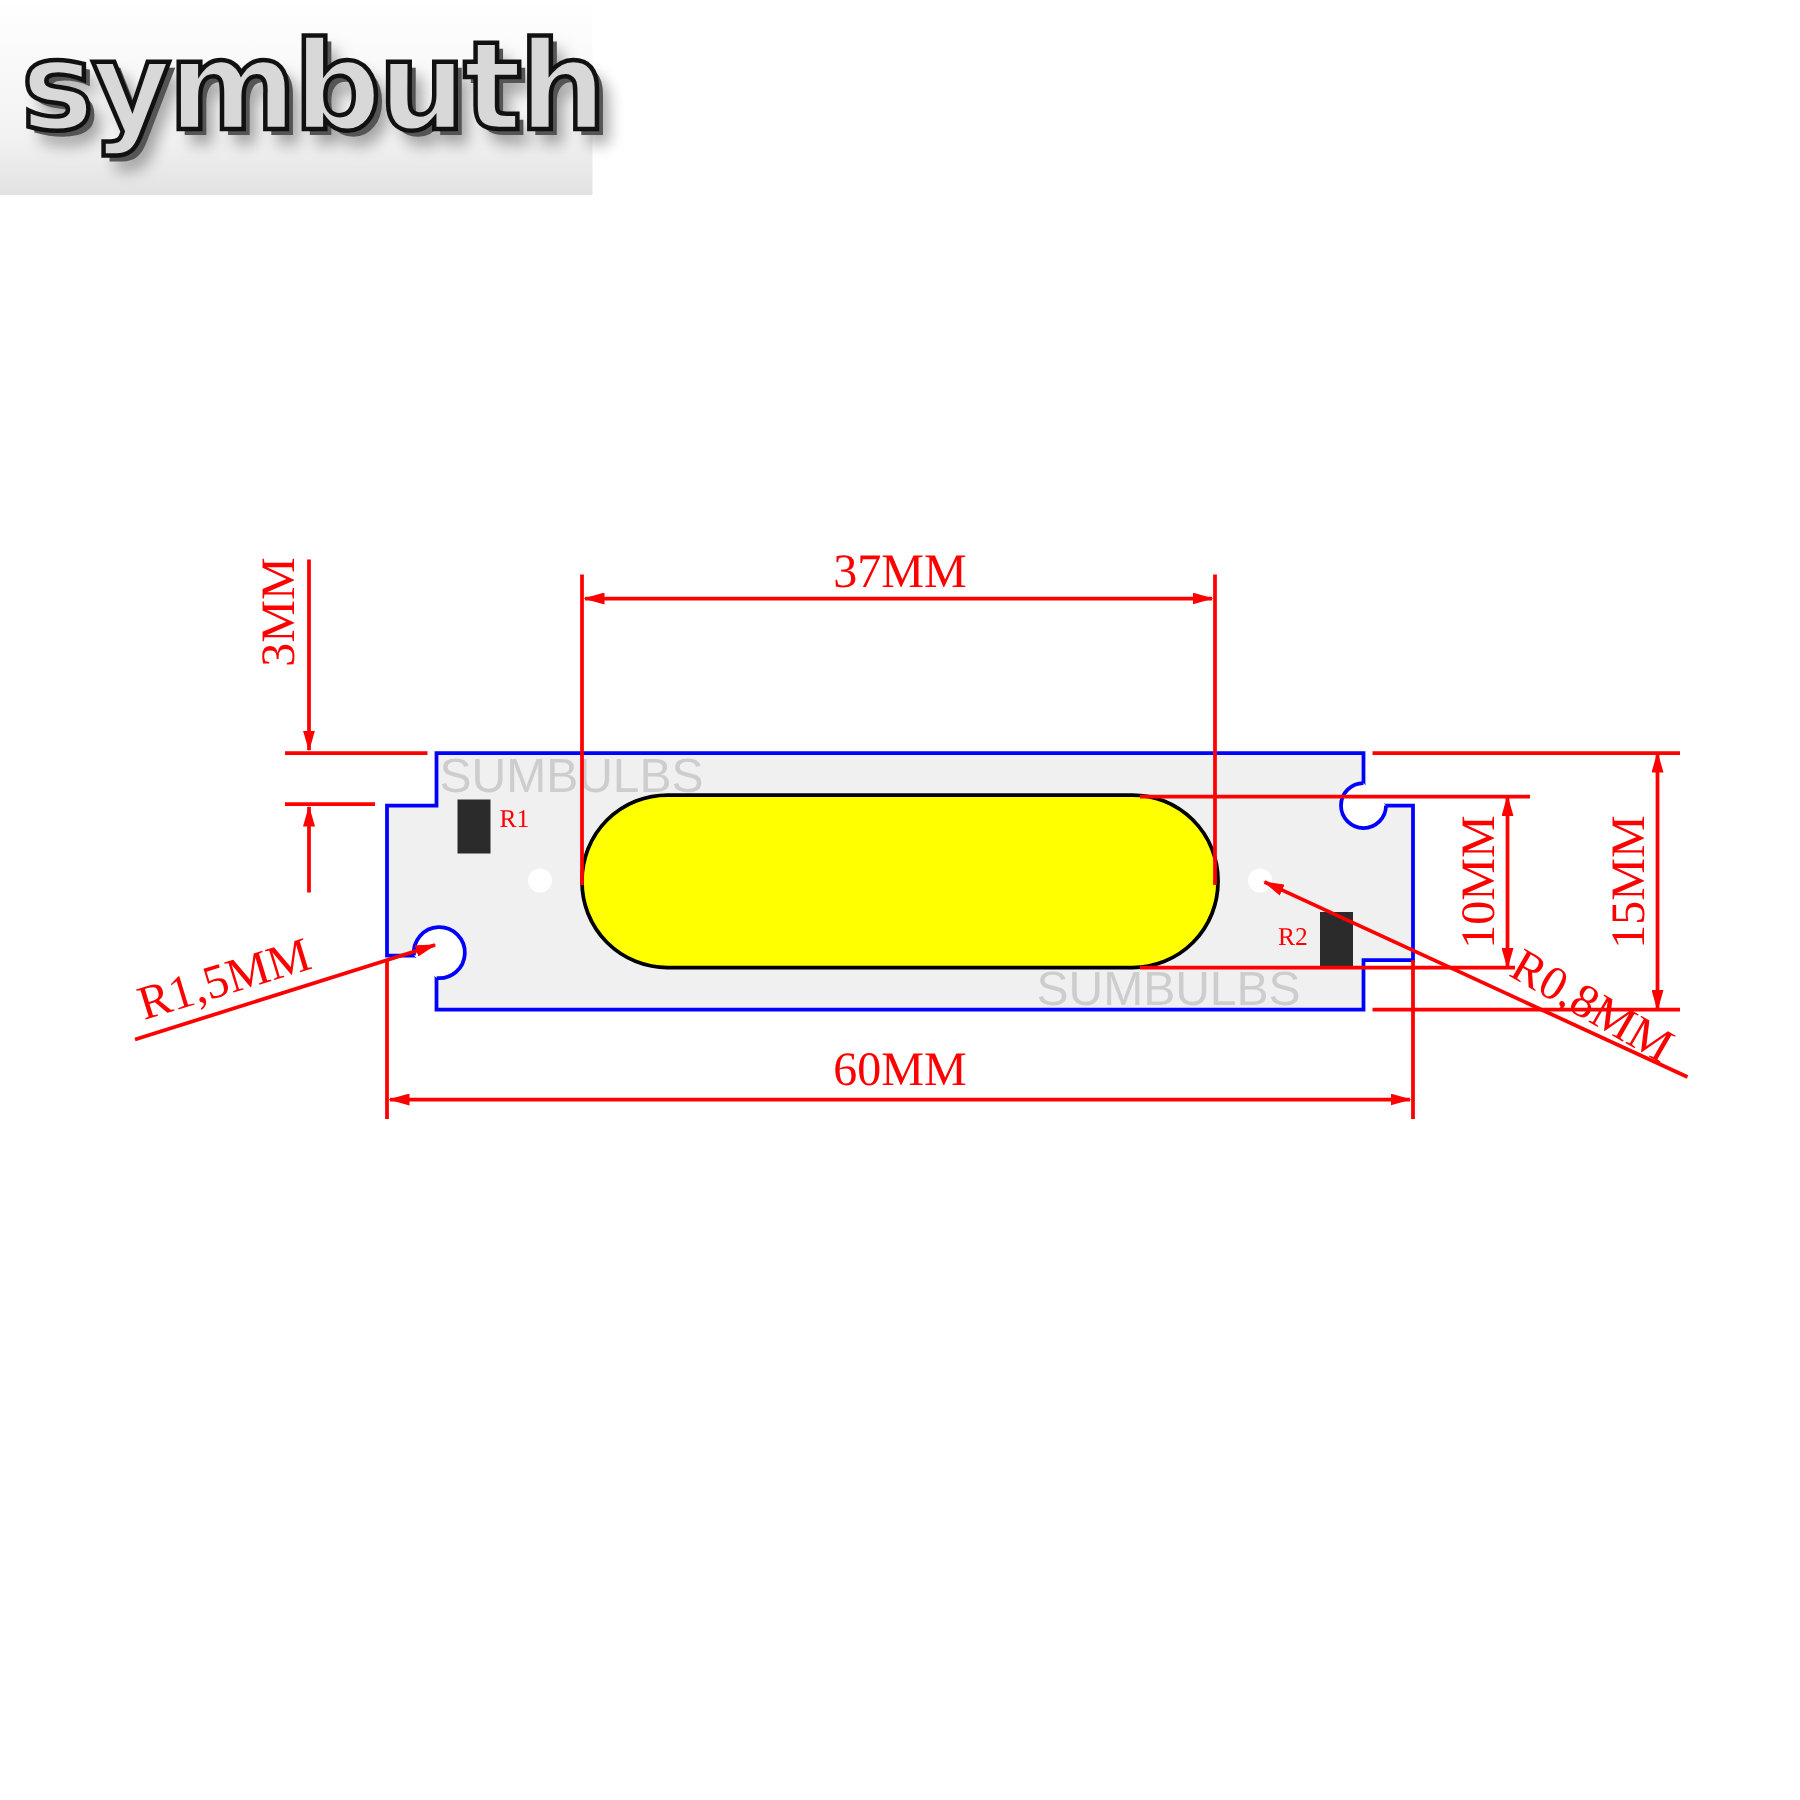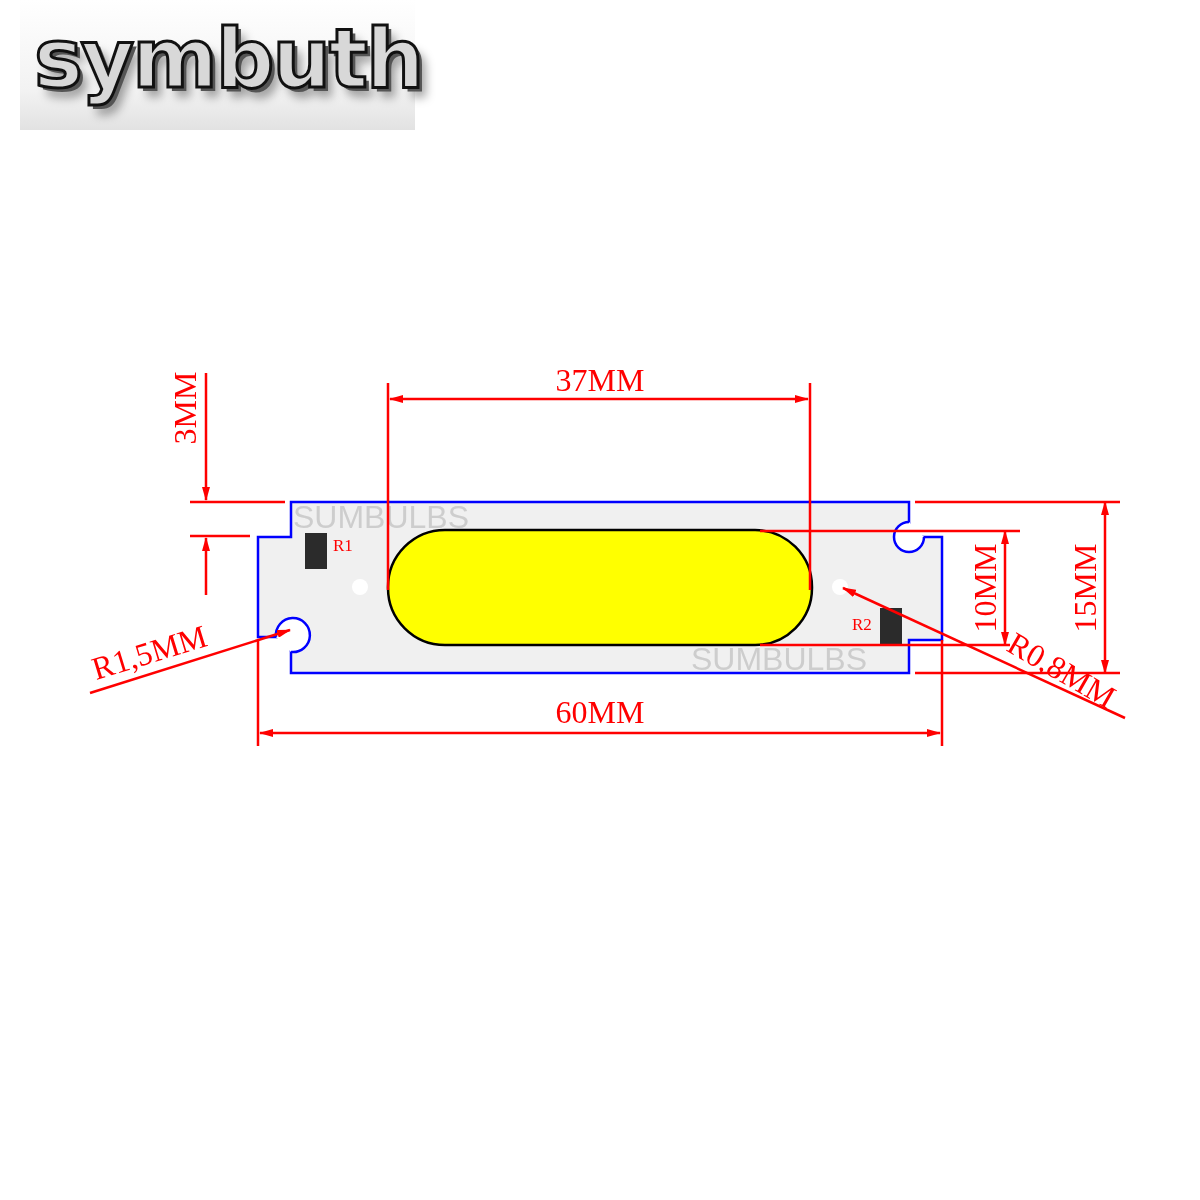--- a/index.html
+++ b/index.html
@@ -1,17 +1,17 @@
 <!DOCTYPE html>
 <html><head>
 <meta charset="utf-8">
 <style>
   html, body { margin:0; padding:0; background:#ffffff; }
   body { width:1200px; height:1200px; position:relative; overflow:hidden; font-family:"Liberation Sans", sans-serif; }
-  .logo { position:absolute; left:0; top:0; width:395px; height:130px; background:linear-gradient(180deg,#ffffff 0%,#f2f2f2 70%,#e2e2e2 100%);margin-left:20px; }
+  .logo { position:absolute; left:0; top:0; width:395px; height:130px; background:linear-gradient(180deg,#ffffff 0%,#f2f2f2 70%,#e2e2e2 100%); }
   .logo-text { position:absolute; left:14px; top:18px; font-family:"DejaVu Sans", sans-serif; font-weight:bold; font-size:82px; letter-spacing:-2px; color:#d8d8d8;
     -webkit-text-stroke:3px #111; text-shadow:4px 4px 0 #555, 8px 10px 10px rgba(0,0,0,0.35); line-height:1; }
   svg { position:absolute; left:0; top:0; }
   .dim { font-family:"Liberation Serif", serif; fill:#ff0000; }
   .wm { font-family:"Liberation Sans", sans-serif; fill:#c8c8c8; opacity:0.85; }
 </style>
 </head>
 <body>
 
 <div class="logo">

